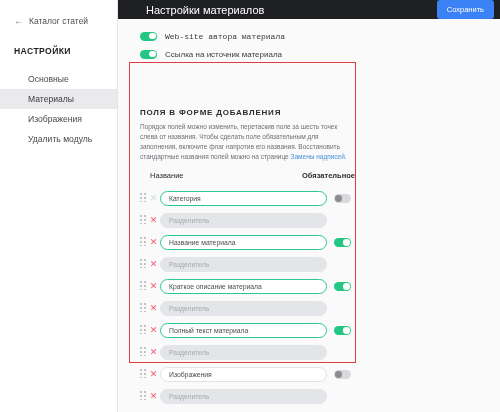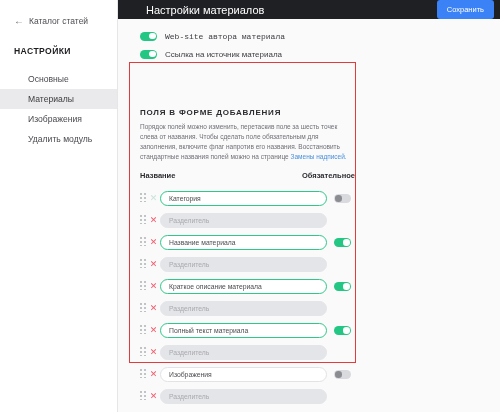--- a/index.html
+++ b/index.html
@@ -97,21 +97,21 @@
   .section-desc {
     font-size: 6.5px; line-height: 1.55; color: #6f7076;
     width: 207px; margin-bottom: 9px;
   }
   .section-desc a { color: #4a90d9; text-decoration: none; }
 
   .col-head {
     display: flex; align-items: center;
     width: 215px; margin-bottom: 7px;
   }
-  .col-head .c1 { font-size: 7.5px; font-weight: bold; color: #2b2b30; margin-left: 0; }
+  .col-head .c1 { font-size: 7.5px; font-weight: normal; color: #2b2b30; margin-left: 10px; }
   .col-head .c2 { font-size: 7.5px; font-weight: bold; color: #2b2b30; margin-left: auto; }
 
   
   .rows { width: 215px; }
   .frow { display: flex; align-items: center; height: 22px; }
   .drag {
     width: 7px; height: 10px; flex: 0 0 7px;
     display: grid; grid-template-columns: 1fr 1fr; grid-template-rows: 1fr 1fr 1fr;
     gap: 1.4px; cursor: grab;
   }

